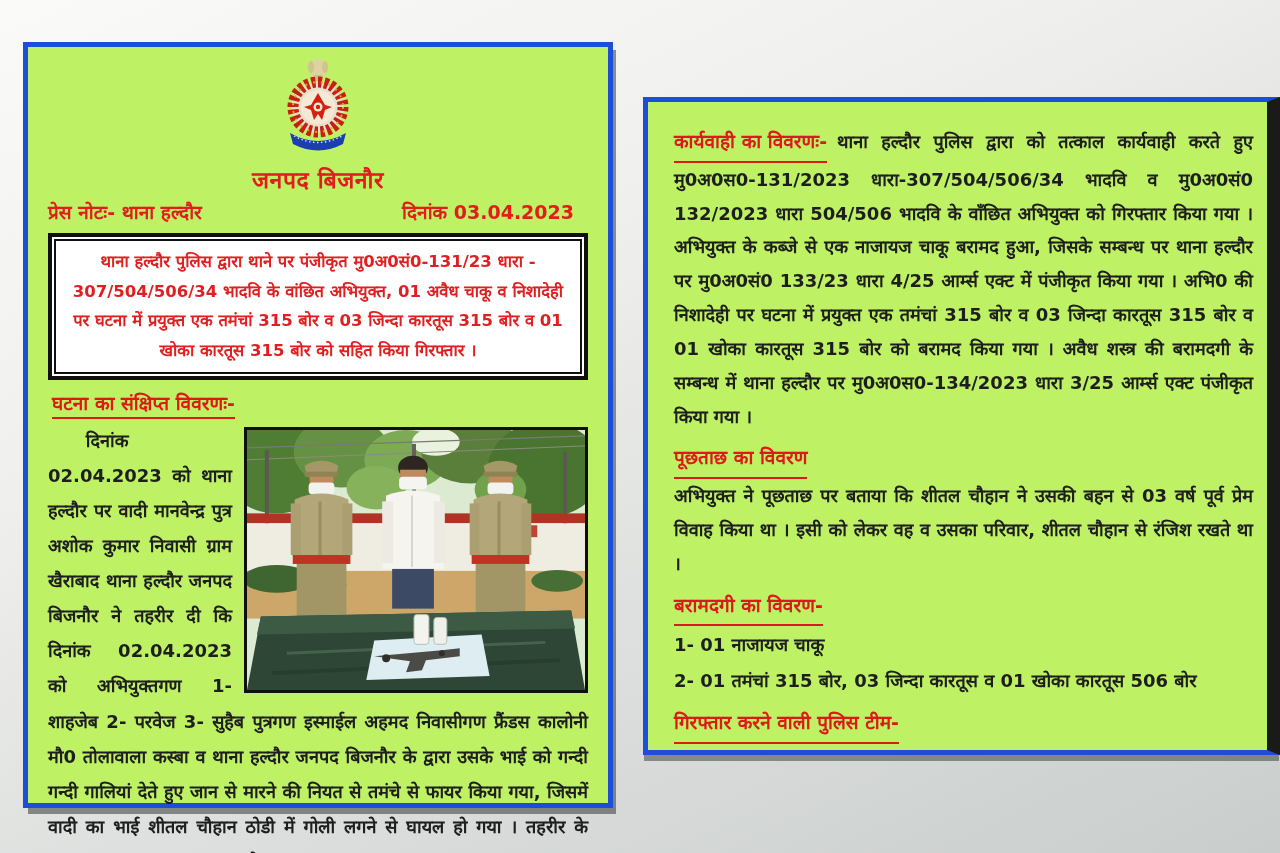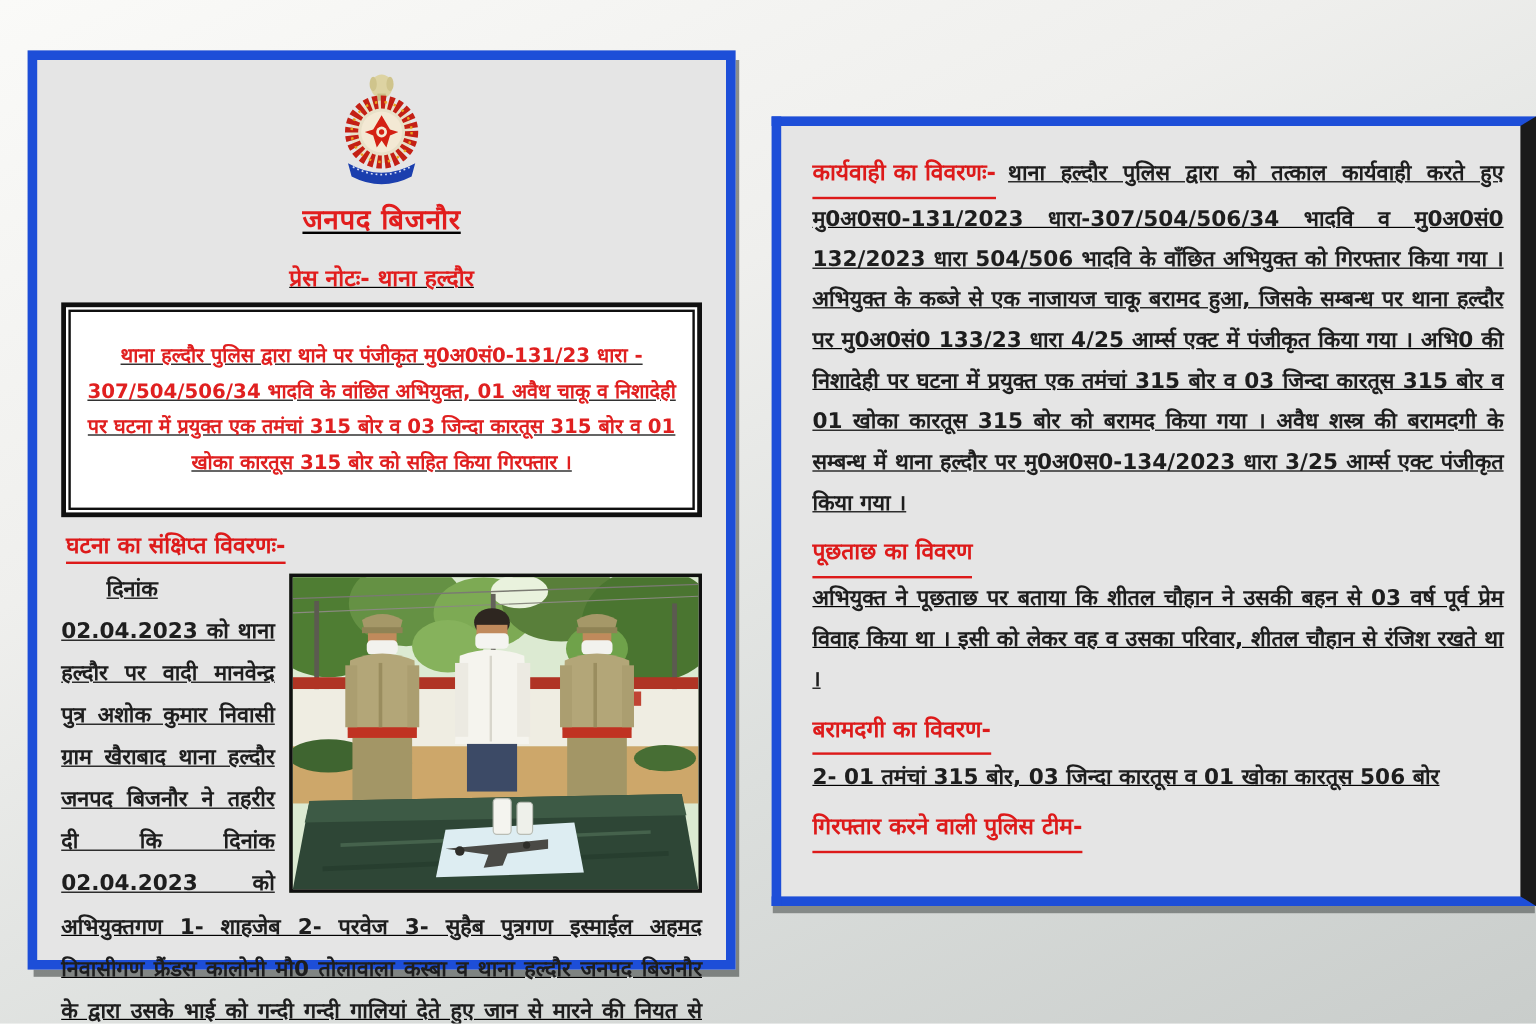--- a/index.html
+++ b/index.html
@@ -5,23 +5,22 @@
   * { margin:0; padding:0; box-sizing:border-box; }
   html,body { width:1280px; height:853px; overflow:hidden; }
   body {
     font-family:"DejaVu Sans","Liberation Sans",sans-serif;
     background:linear-gradient(155deg,#fafaf8 0%,#efefed 35%,#dcdfdd 65%,#c9cdcb 100%);
     position:relative;
   }
 
   
   .page {
-    position:absolute; background:#e5e5e5;
-    border:8px solid #1d4ed8;
-    text-decoration:underline;
+    position:absolute; background:#bef264;
+    border:5px solid #1d4ed8;
   }
   .left-page {
     left:23px; top:42px; width:590px; height:766px;
     box-shadow:4px 7px 0 -1px rgba(52,58,56,.55);
     padding:8px 20px 10px 20px;
   }
   .right-page {
     left:643px; top:97px; width:637px; height:658px;
     border-right:13px solid #1a1a1a;
     box-shadow:0 7px 0 -1px rgba(52,58,56,.5);
@@ -29,34 +28,34 @@
   }
 
   
   .logo-wrap { text-align:center; margin-top:2px; }
   .logo-wrap svg { width:80px; height:100px; }
   .district-title {
     text-align:center; color:#e11d1d; font-weight:700;
     font-size:23px; margin-top:2px; letter-spacing:.5px;
   }
   .press-row {
-    position:relative; text-align:center; margin-top:20px; height:26px;
+    position:relative; margin-top:4px; height:26px;
   }
   .press-note { color:#e11d1d; font-weight:700; font-size:19px; }
   .press-date {
     position:absolute; right:14px; top:0;
     color:#e11d1d; font-weight:700; font-size:19px;
   }
 
   
   .red-box-outer {
     margin-top:8px; border:4px solid #101010; padding:2px; background:#fff;
   }
   .red-box-inner {
-    border:2px solid #101010; padding:22px 12px;
+    border:2px solid #101010; padding:6px 12px;
   }
   .red-box-text {
     color:#e02020; font-weight:700; font-size:16.5px;
     text-align:center; line-height:1.8;
   }
 
   
   .sec-heading {
     display:inline-block; color:#dd1a1a; font-weight:700; font-size:19px;
     border-bottom:2.5px solid #dd1a1a; padding-bottom:1px;
@@ -109,20 +108,21 @@
 
       <path d="M12 76 Q40 92 68 76 L65 87 Q40 100 15 87 Z" fill="#1b3fae"></path>
       <path d="M16 79 Q40 92 64 79" fill="none" stroke="#d8def5" stroke-width="1.4" stroke-dasharray="1.5 2.5"></path>
     </svg>
   </div>
 
   <div class="district-title">जनपद बिजनौर</div>
 
   <div class="press-row">
     <span class="press-note">प्रेस नोटः- थाना हल्दौर</span>
+    <span class="press-date">दिनांक 03.04.2023</span>
   </div>
 
   <div class="red-box-outer">
     <div class="red-box-inner">
       <div class="red-box-text">थाना हल्दौर पुलिस द्वारा थाने पर पंजीकृत मु0अ0सं0-131/23 धारा - 307/504/506/34 भादवि के वांछित अभियुक्त, 01 अवैध चाकू व निशादेही पर घटना में प्रयुक्त एक तमंचां 315 बोर व 03 जिन्दा कारतूस 315 बोर व 01 खोका कारतूस 315 बोर को सहित किया गिरफ्तार ।</div>
     </div>
   </div>
 
   <span class="sec-heading">घटना का संक्षिप्त विवरणः-</span>
 
@@ -224,20 +224,21 @@
     <div class="r-section">
       <div><span class="sec-heading">पूछताछ का विवरण</span></div>
       <div class="para">अभियुक्त ने पूछताछ पर बताया कि शीतल चौहान ने उसकी बहन से 03 वर्ष पूर्व प्रेम विवाह किया था । इसी को लेकर वह व उसका परिवार, शीतल चौहान से रंजिश रखते था ।</div>
     </div>
 
     <div class="r-section">
     </div>
 
     <div class="r-section">
       <div><span class="sec-heading">बरामदगी का विवरण-</span></div>
+      <div class="r-item">1- 01 नाजायज चाकू</div>
       <div class="r-item">2- 01 तमंचां 315 बोर, 03 जिन्दा कारतूस व 01 खोका कारतूस 506 बोर</div>
     </div>
 
     <div class="r-section">
       <div><span class="sec-heading">गिरफ्तार करने वाली पुलिस टीम-</span></div>
 
     </div>
 
   </div>
 </div>

